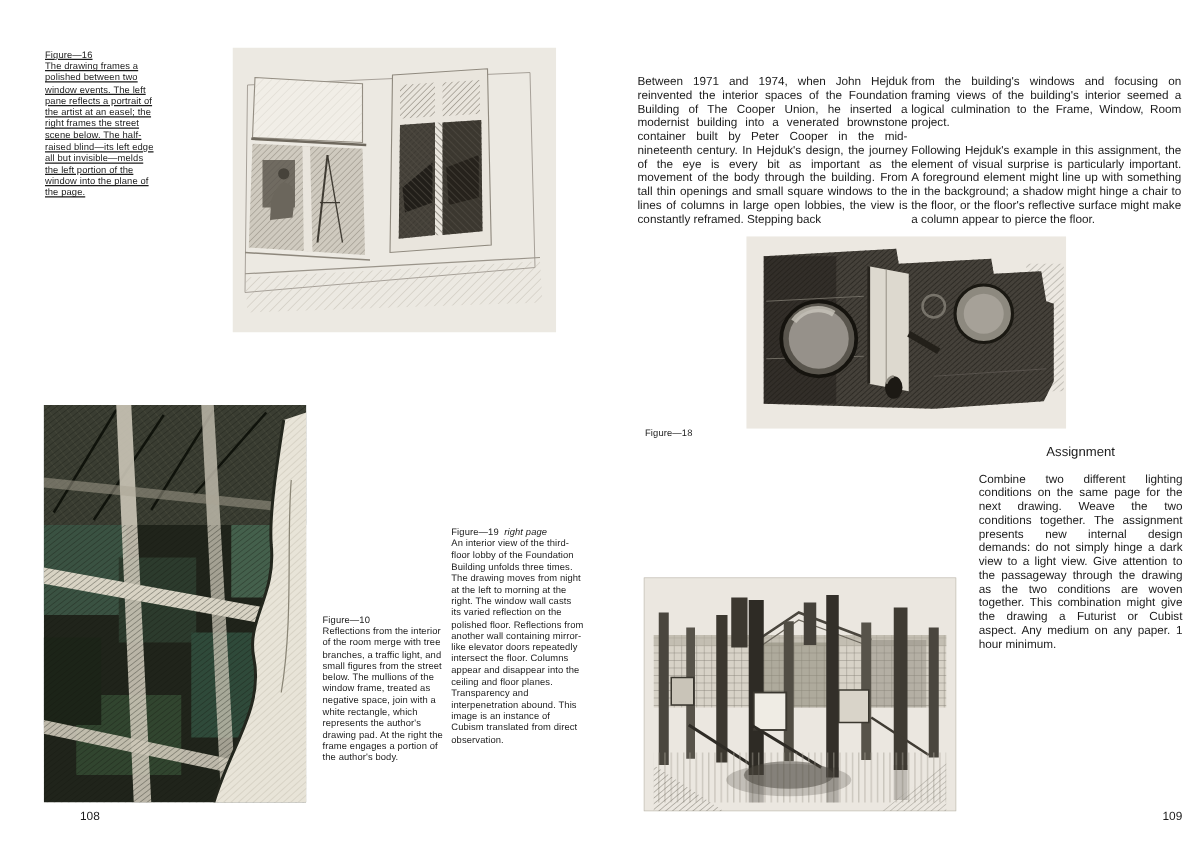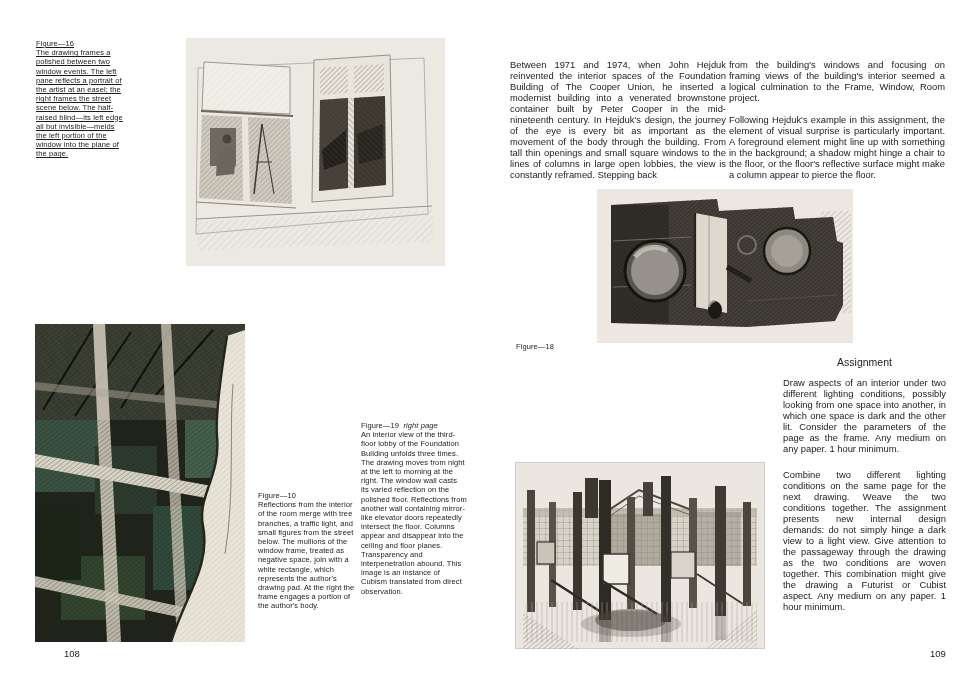--- a/index.html
+++ b/index.html
@@ -195,21 +195,20 @@
     </svg>
   </div>
 
   <div class="abs caption" style="left:516px;top:342px;">
     <div class="cap-label">Figure—18</div>
   </div>
 
   <div class="abs assign-head" style="left:783px;top:356px;width:163px;">Assignment</div>
 
   <div class="abs bodytext" style="left:783px;top:377px;width:163px;">
-    <p style="margin-bottom:15px;">Draw aspects of an interior under two different lighting conditions, possibly looking from one space into another, in which one space is dark and the other lit. Consider the parameters of the page as the frame. Any medium on any paper. 1 hour minimum.</p>
     <p>Combine two different lighting conditions on the same page for the next drawing. Weave the two conditions together. The assignment presents new internal design demands: do not simply hinge a dark view to a light view. Give attention to the passageway through the drawing as the two conditions are woven together. This combination might give the drawing a Futurist or Cubist aspect. Any medium on any paper. 1 hour minimum.</p>
   </div>
 
   <div class="abs artwork" style="left:515px;top:462px;">
     <svg width="250" height="187" viewBox="0 0 250 187">
       <defs>
         <pattern id="f19g" width="6" height="6" patternUnits="userSpaceOnUse">
           <line x1="0" y1="0" x2="0" y2="6" stroke="#7d786d" stroke-width="0.6"></line>
           <line x1="0" y1="0" x2="6" y2="0" stroke="#7d786d" stroke-width="0.6"></line>
         </pattern>

